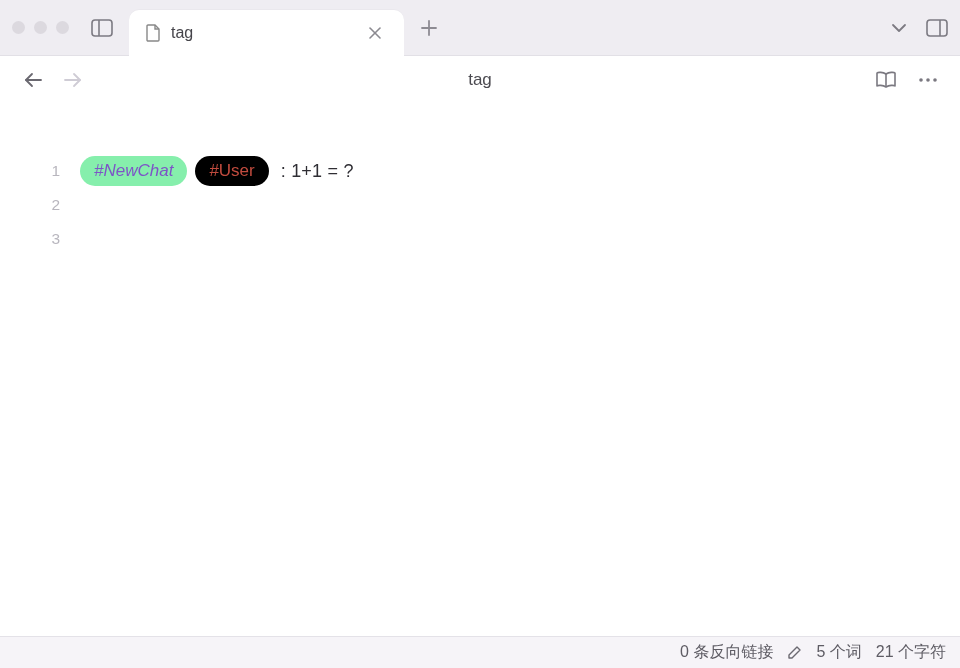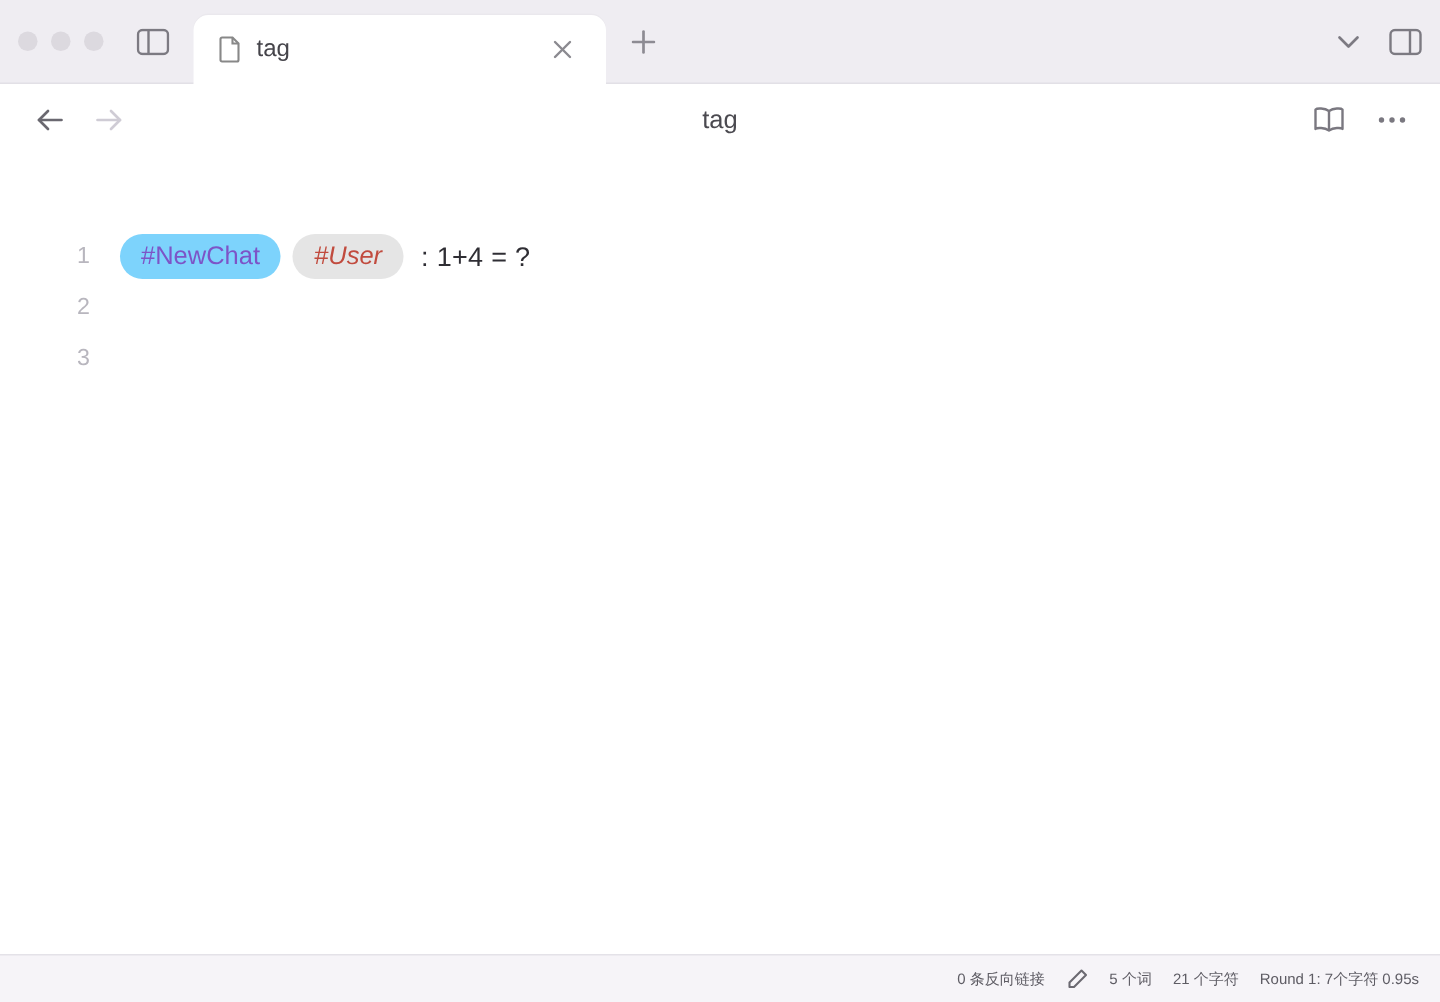--- a/index.html
+++ b/index.html
@@ -117,37 +117,37 @@
   }
   .line { height: 34px; display: flex; align-items: center; }
   .tag-pill {
     display: inline-flex; align-items: center;
     height: 30px;
     padding: 0 14px;
     border-radius: 15px;
     font-size: 17px;
     margin-right: 8px;
   }
-  .tag-pill.purple { background: #7dd3fc; color: #7d54c7; }
-  .tag-pill.red    { background: #e5e5e5; color: #c14b3e; font-style: italic; }
+  .tag-pill.purple { background: #86efac; color: #7d54c7; font-style: italic; }
+  .tag-pill.red    { background: #000000; color: #c14b3e; }
   .after-tags { margin-left: 4px; letter-spacing: 0.2px; }
 
   
   .statusbar {
     position: absolute;
     bottom: 0; left: 0; right: 0;
     height: 32px;
     background: #f6f4f8;
     border-top: 1px solid #e4e2e8;
     display: flex;
     align-items: center;
     justify-content: flex-end;
     padding: 0 14px;
     gap: 14px;
-    font-size: 10px;
+    font-size: 16px;
     color: #5e5c64;
   }
   .pencil-icon { display:flex; color:#6b6971; }
 
   svg { display:block; }
 </style>
 </head>
 <body>
 
 <div class="titlebar">
@@ -239,30 +239,29 @@
 <div class="editor">
   <div class="gutter">
     <div>1</div>
     <div>2</div>
     <div>3</div>
   </div>
   <div class="lines">
     <div class="line">
       <span class="tag-pill purple">#NewChat</span>
       <span class="tag-pill red">#User</span>
-      <span class="after-tags">: 1+4 = ?</span>
+      <span class="after-tags">: 1+1 = ?</span>
     </div>
     <div class="line"></div>
     <div class="line"></div>
   </div>
 </div>
 
 <div class="statusbar">
   <span>0 条反向链接</span>
   <span class="pencil-icon">
     <svg width="15" height="15" viewBox="0 0 15 15" fill="none" stroke="currentColor" stroke-width="1.4" stroke-linecap="round" stroke-linejoin="round">
       <path d="M10 2l3 3L5 13H2v-3z"></path>
     </svg>
   </span>
   <span>5 个词</span>
   <span>21 个字符</span>
-  <span>Round 1: 7个字符 0.95s</span>
 </div>
 
 </body></html>

